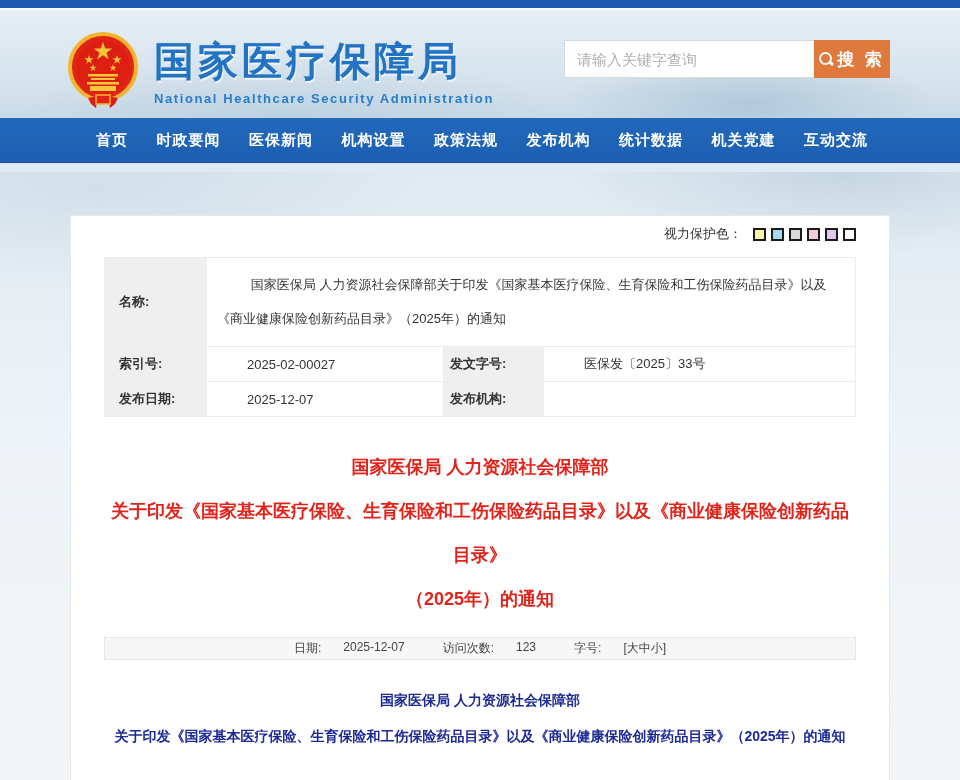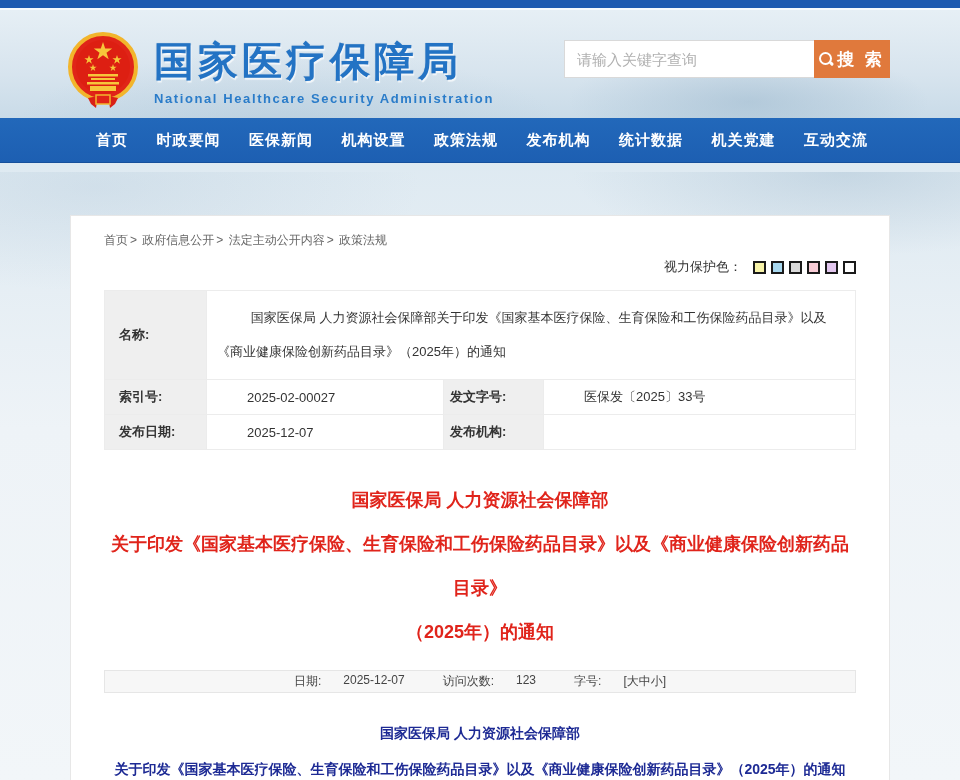--- a/index.html
+++ b/index.html
@@ -134,26 +134,20 @@
   <span class="nav-item">发布机构</span>
   <span class="nav-item">统计数据</span>
   <span class="nav-item">机关党建</span>
   <span class="nav-item">互动交流</span>
 </div>
 
 <div class="bg-mountains"></div>
 
 <div class="card">
 
-  <div class="breadcrumb">
-    <span class="crumb">首页</span><span>&gt;</span>
-    <span class="crumb">政府信息公开</span><span>&gt;</span>
-    <span class="crumb">法定主动公开内容</span><span>&gt;</span>
-    <span class="crumb">政策法规</span>
-  </div>
 
   <div class="eye-row">
     <span class="eye-label">视力保护色：</span>
     <span class="swatch" style="background: rgb(247, 243, 168);"></span>
     <span class="swatch" style="background: rgb(168, 216, 239);"></span>
     <span class="swatch" style="background: rgb(217, 217, 217);"></span>
     <span class="swatch" style="background: rgb(248, 204, 214);"></span>
     <span class="swatch" style="background: rgb(226, 198, 238);"></span>
     <span class="swatch" style="background: rgb(255, 255, 255);"></span>
   </div>

